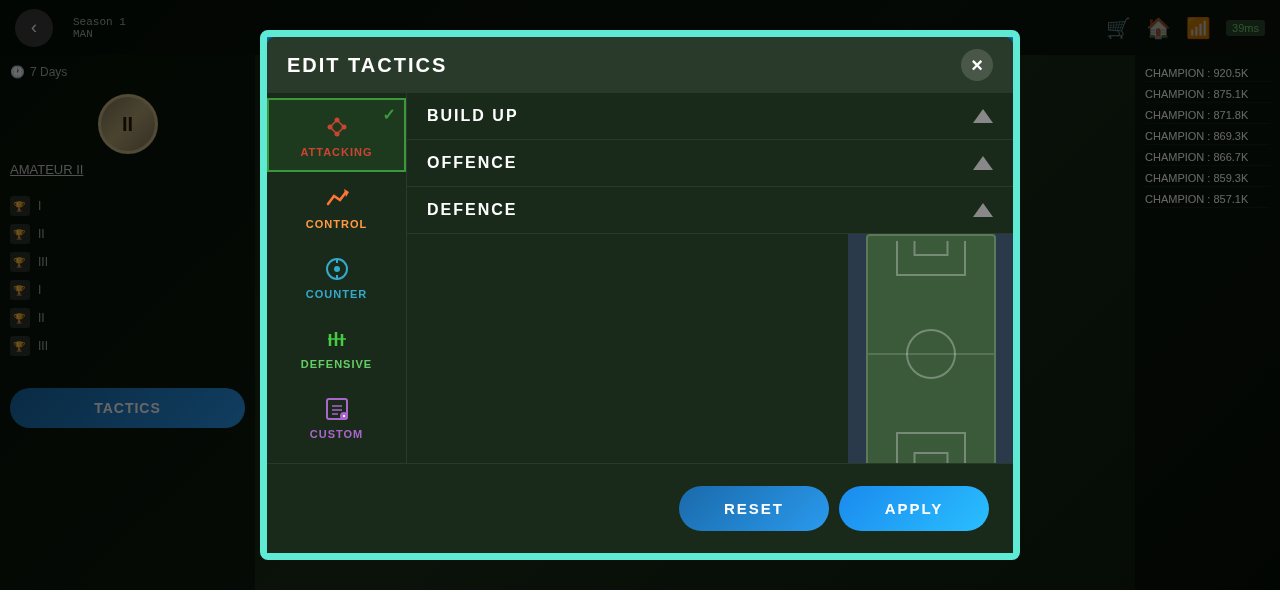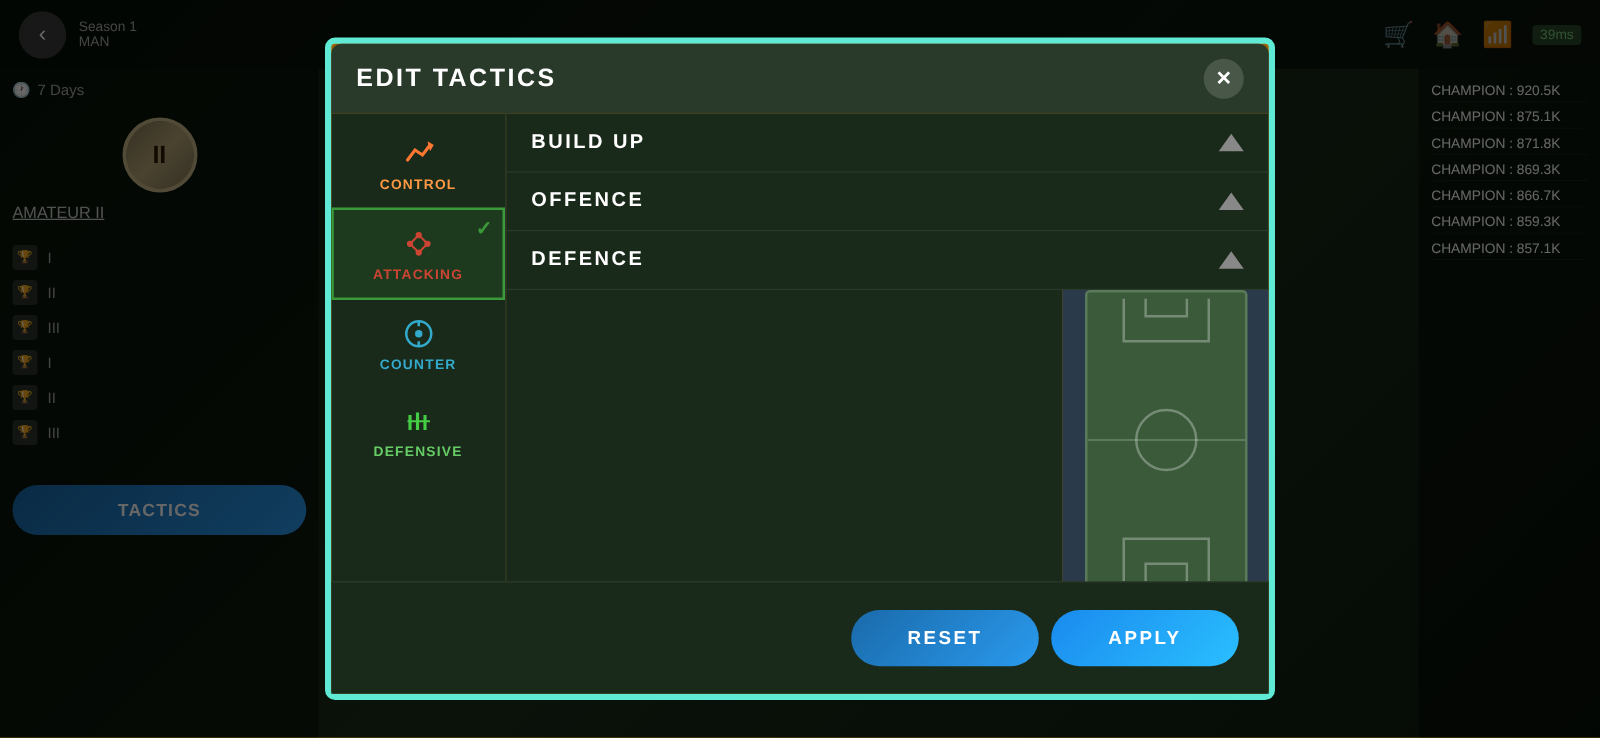--- a/index.html
+++ b/index.html
@@ -41,22 +41,24 @@
       background: rgba(80,80,80,0.7);
       display: flex;
       align-items: center;
       justify-content: center;
       color: white;
       font-size: 18px;
       cursor: pointer;
     }
 
     .season-info {
+      margin-left: 10px;
       color: #aaa;
       font-size: 11px;
+      font-family: Liberation Mono, monospace;
     }
 
     .top-right-icons {
       margin-left: auto;
       display: flex;
       gap: 15px;
       align-items: center;
       color: white;
     }
 
@@ -200,22 +202,22 @@
       inset: 0;
       background: rgba(0,0,0,0.6);
       z-index: 10;
       display: flex;
       align-items: center;
       justify-content: center;
     }
 
     
     .modal {
-      background: #a16207;
-      border: 5px solid #5eead4;
+      background: #0369a1;
+      border: 7px solid #5eead4;
       border-radius: 8px;
       width: 760px;
       height: 530px;
       position: relative;
       display: flex;
       flex-direction: column;
     }
 
     .modal-header {
       background: #2a3a2a;
@@ -563,63 +565,75 @@
   <div class="modal">
 
     <div class="modal-header">
       <span class="modal-title">EDIT TACTICS</span>
       <div class="close-btn">×</div>
     </div>
 
     <div class="modal-body">
 
       <div class="tactics-panel">
-
-        <div class="tactic-item">
-          <svg class="svg-icon" width="30" height="30" viewBox="0 0 30 30">
-            <polyline points="6,20 12,12 18,16 24,8" fill="none" stroke="#ff7733" stroke-width="2.5" stroke-linecap="round"></polyline>
-            <polygon points="22,5 27,8 24,13" fill="#ff7733"></polygon>
-          </svg>
-          <span class="tactic-label orange">CONTROL</span>
-        </div>
 
         <div class="tactic-item active">
           <svg class="svg-icon" width="30" height="30" viewBox="0 0 30 30">
             <circle cx="15" cy="8" r="2.5" fill="#cc4433"></circle>
             <circle cx="8" cy="15" r="2.5" fill="#cc4433"></circle>
             <circle cx="22" cy="15" r="2.5" fill="#cc4433"></circle>
             <circle cx="15" cy="22" r="2.5" fill="#cc4433"></circle>
             <line x1="15" y1="8" x2="8" y2="15" stroke="#cc4433" stroke-width="1.5"></line>
             <line x1="15" y1="8" x2="22" y2="15" stroke="#cc4433" stroke-width="1.5"></line>
             <line x1="8" y1="15" x2="15" y2="22" stroke="#cc4433" stroke-width="1.5"></line>
             <line x1="22" y1="15" x2="15" y2="22" stroke="#cc4433" stroke-width="1.5"></line>
           </svg>
           <span class="tactic-label">ATTACKING</span>
         </div>
 
         <div class="tactic-item">
           <svg class="svg-icon" width="30" height="30" viewBox="0 0 30 30">
+            <polyline points="6,20 12,12 18,16 24,8" fill="none" stroke="#ff7733" stroke-width="2.5" stroke-linecap="round"></polyline>
+            <polygon points="22,5 27,8 24,13" fill="#ff7733"></polygon>
+          </svg>
+          <span class="tactic-label orange">CONTROL</span>
+        </div>
+
+        <div class="tactic-item">
+          <svg class="svg-icon" width="30" height="30" viewBox="0 0 30 30">
             <circle cx="15" cy="15" r="10" fill="none" stroke="#33aacc" stroke-width="2"></circle>
             <circle cx="15" cy="15" r="3" fill="#33aacc"></circle>
             <line x1="15" y1="5" x2="15" y2="9" stroke="#33aacc" stroke-width="2"></line>
             <line x1="15" y1="21" x2="15" y2="25" stroke="#33aacc" stroke-width="2"></line>
           </svg>
           <span class="tactic-label teal">COUNTER</span>
         </div>
 
         <div class="tactic-item">
           <svg class="svg-icon" width="30" height="30" viewBox="0 0 30 30">
             <line x1="8" y1="10" x2="8" y2="22" stroke="#44cc44" stroke-width="2.5"></line>
             <line x1="14" y1="8" x2="14" y2="22" stroke="#44cc44" stroke-width="2.5"></line>
             <line x1="20" y1="10" x2="20" y2="22" stroke="#44cc44" stroke-width="2.5"></line>
             <line x1="6" y1="15" x2="24" y2="15" stroke="#44cc44" stroke-width="1.5"></line>
           </svg>
           <span class="tactic-label green">DEFENSIVE</span>
         </div>
 
+        <div class="tactic-item">
+          <svg class="svg-icon" width="30" height="30" viewBox="0 0 30 30">
+            <rect x="5" y="5" width="20" height="20" rx="2" fill="none" stroke="#aa66cc" stroke-width="2"></rect>
+            <line x1="10" y1="12" x2="20" y2="12" stroke="#aa66cc" stroke-width="1.5"></line>
+            <line x1="10" y1="16" x2="20" y2="16" stroke="#aa66cc" stroke-width="1.5"></line>
+            <line x1="10" y1="20" x2="16" y2="20" stroke="#aa66cc" stroke-width="1.5"></line>
+            <circle cx="22" cy="22" r="4" fill="#aa66cc"></circle>
+            <line x1="21" y1="22" x2="23" y2="22" stroke="white" stroke-width="1.5"></line>
+            <line x1="22" y1="21" x2="22" y2="23" stroke="white" stroke-width="1.5"></line>
+          </svg>
+          <span class="tactic-label purple">CUSTOM</span>
+        </div>
 
       </div>
 
       <div style="flex:1; display:flex; flex-direction:column;">
         <div class="options-panel">
           <div class="option-row">
             <span class="option-label">BUILD UP</span>
             <div class="triangle-up"></div>
           </div>
           <div class="option-row">

